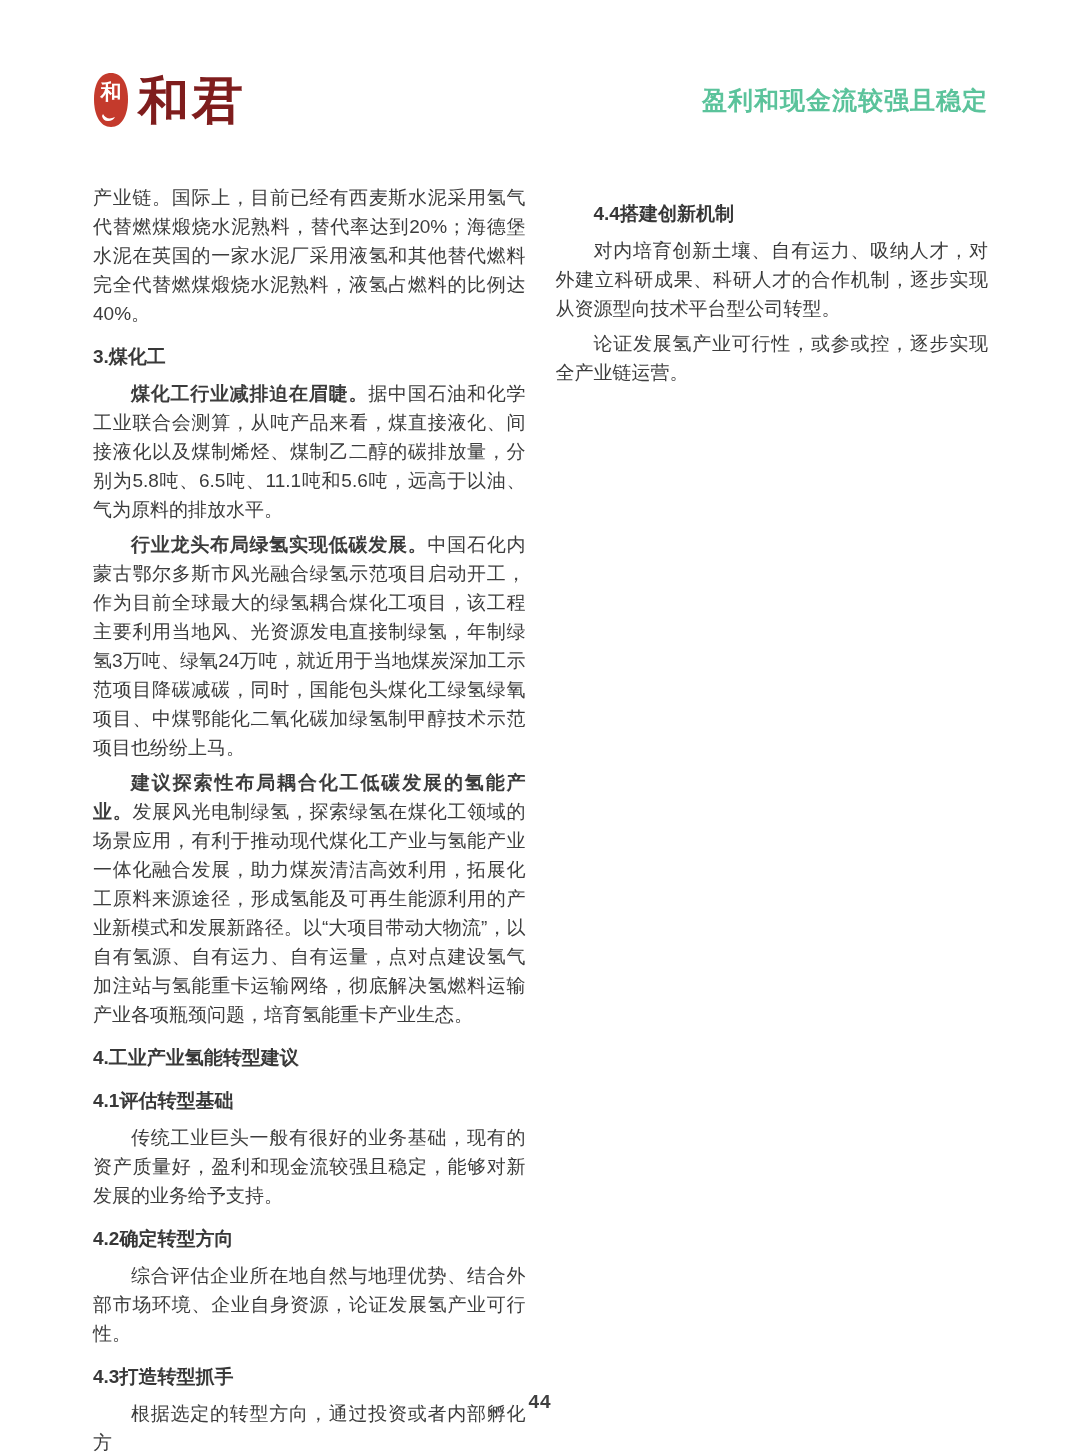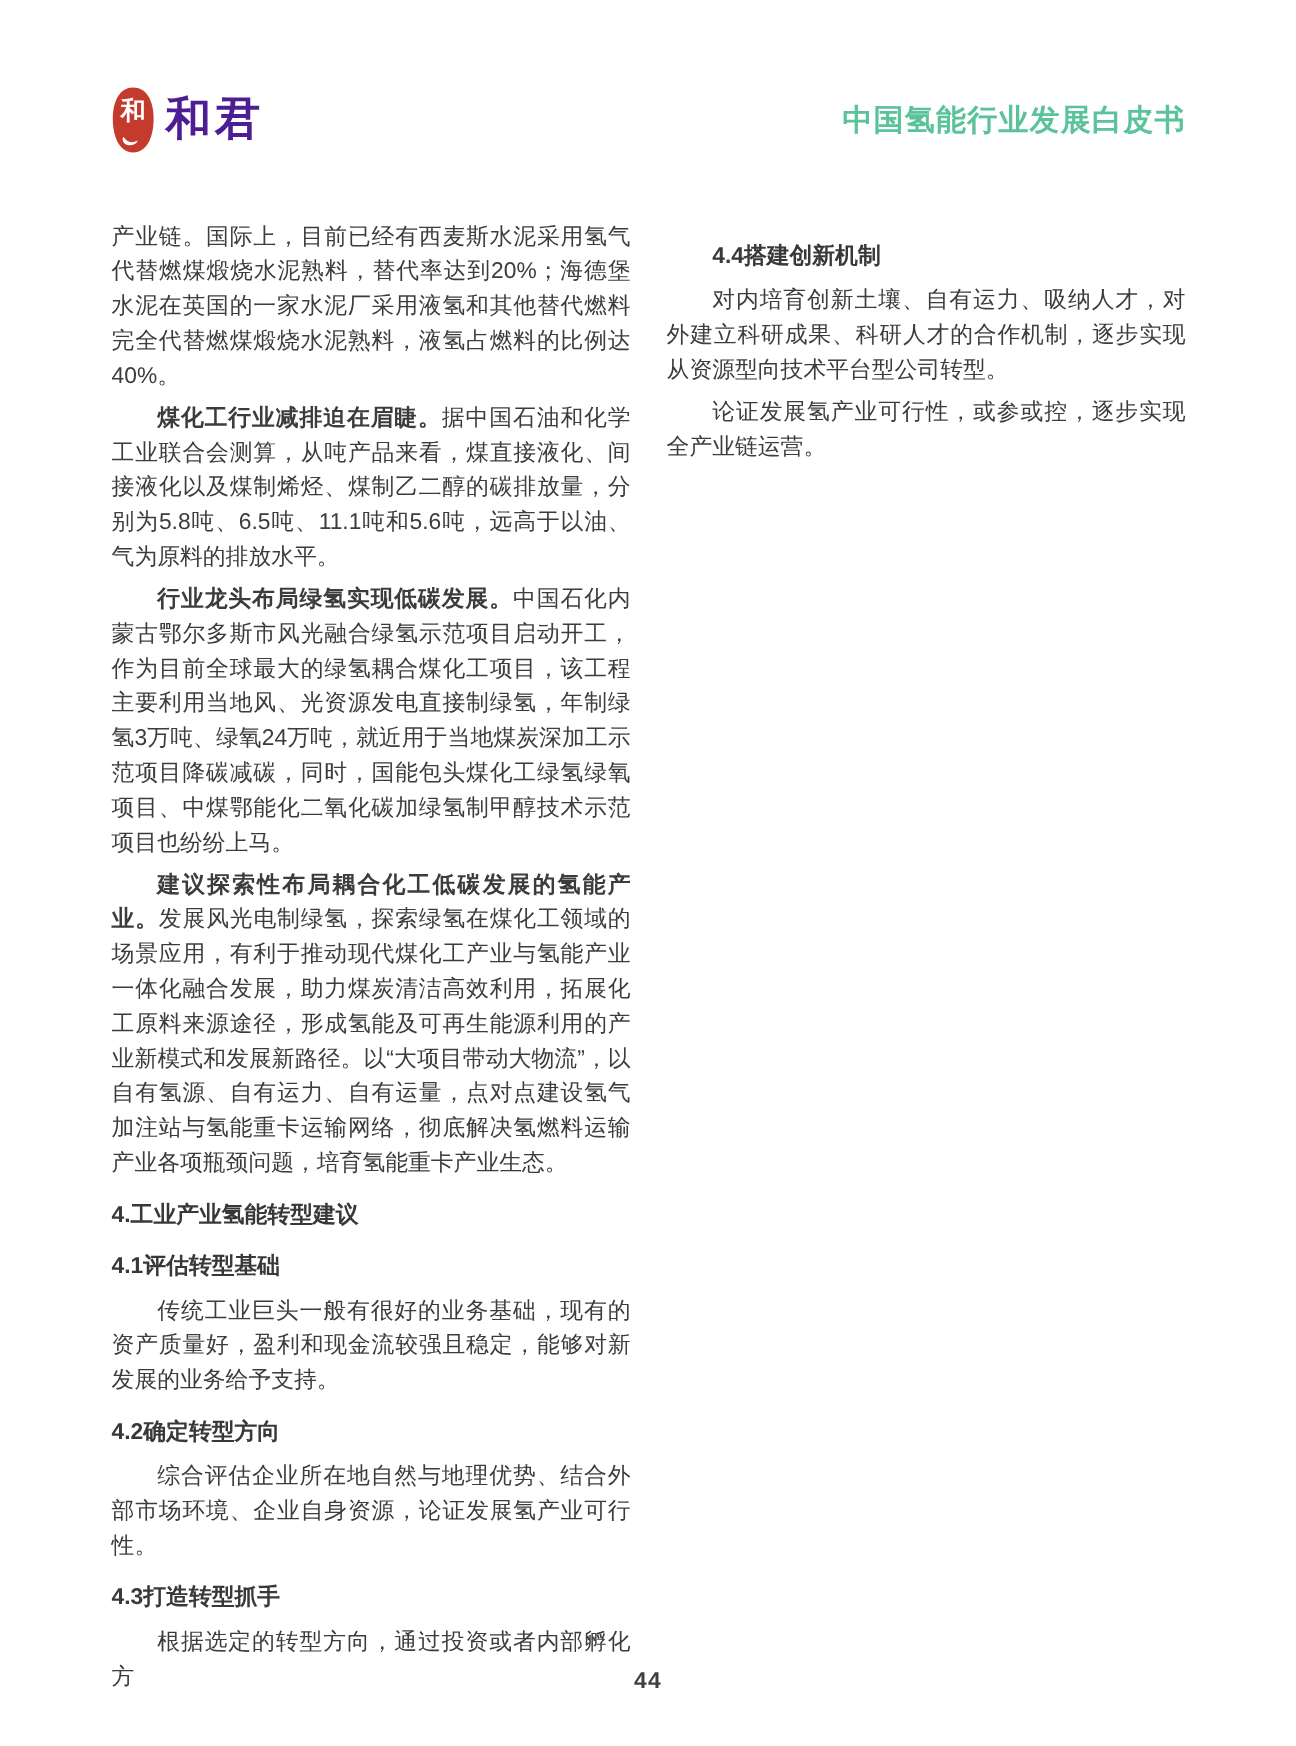--- a/index.html
+++ b/index.html
@@ -14,21 +14,21 @@
     overflow:hidden;
   }
   
   .header {
     position:absolute; top:72px; left:93px; right:92px;
     display:flex; justify-content:space-between; align-items:center;
   }
   .logo { display:flex; align-items:center; gap:9px; }
   .seal-wrap { width:36px; height:56px; display:block; }
   .brand {
-    font-size:38px; font-weight:900; color:#4c1d95;
+    font-size:51px; font-weight:900; color:#7f1d1d;
     letter-spacing:3px; line-height:1;
   }
   .doc-title {
     font-size:25px; font-weight:bold; color:#5bc39b;
     letter-spacing:1px; line-height:1;
   }
   
   .columns {
     position:absolute; top:183px; left:93px; right:92px;
     display:flex; gap:30px;
@@ -62,27 +62,28 @@
 
   <div class="header">
     <div class="logo">
       <svg class="seal-wrap" viewBox="0 0 36 56">
         <path d="M18 1 C28.5 1 35 11 35 27 C35 43 29 55 18 55 C7 55 1 43 1 27 C1 11 7.5 1 18 1 Z" fill="#c43a2c"></path>
         <text x="18" y="27" text-anchor="middle" font-size="21" font-weight="bold" fill="#ffffff">和</text>
         <path d="M10 42 q4 7 12 3 q-2 4 -7 4 q-5 0 -6 -5" fill="#ffffff"></path>
       </svg>
       <span class="brand">和君</span>
     </div>
-    <div class="doc-title">中国氢能行业发展白皮书</div>
+    <div class="doc-title">盈利和现金流较强且稳定</div>
   </div>
 
   <div class="columns">
 
     <section class="col">
       <p>产业链。国际上，目前已经有西麦斯水泥采用氢气代替燃煤煅烧水泥熟料，替代率达到20%；海德堡水泥在英国的一家水泥厂采用液氢和其他替代燃料完全代替燃煤煅烧水泥熟料，液氢占燃料的比例达40%。</p>
+      <div class="heading">3.煤化工</div>
       <p class="ind"><strong>煤化工行业减排迫在眉睫。</strong><span>据中国石油和化学工业联合会测算，从吨产品来看，煤直接液化、间接液化以及煤制烯烃、煤制乙二醇的碳排放量，分别为5.8吨、6.5吨、11.1吨和5.6吨，远高于以油、气为原料的排放水平。</span></p>
       <p class="ind"><strong>行业龙头布局绿氢实现低碳发展。</strong><span>中国石化内蒙古鄂尔多斯市风光融合绿氢示范项目启动开工，作为目前全球最大的绿氢耦合煤化工项目，该工程主要利用当地风、光资源发电直接制绿氢，年制绿氢3万吨、绿氧24万吨，就近用于当地煤炭深加工示范项目降碳减碳，同时，国能包头煤化工绿氢绿氧项目、中煤鄂能化二氧化碳加绿氢制甲醇技术示范项目也纷纷上马。</span></p>
       <p class="ind"><strong>建议探索性布局耦合化工低碳发展的氢能产业。</strong><span>发展风光电制绿氢，探索绿氢在煤化工领域的场景应用，有利于推动现代煤化工产业与氢能产业一体化融合发展，助力煤炭清洁高效利用，拓展化工原料来源途径，形成氢能及可再生能源利用的产业新模式和发展新路径。以“大项目带动大物流”，以自有氢源、自有运力、自有运量，点对点建设氢气加注站与氢能重卡运输网络，彻底解决氢燃料运输产业各项瓶颈问题，培育氢能重卡产业生态。</span></p>
       <div class="heading">4.工业产业氢能转型建议</div>
       <div class="heading">4.1评估转型基础</div>
       <p class="ind">传统工业巨头一般有很好的业务基础，现有的资产质量好，盈利和现金流较强且稳定，能够对新发展的业务给予支持。</p>
       <div class="heading">4.2确定转型方向</div>
       <p class="ind">综合评估企业所在地自然与地理优势、结合外部市场环境、企业自身资源，论证发展氢产业可行性。</p>
       <div class="heading">4.3打造转型抓手</div>
       <p class="ind">根据选定的转型方向，通过投资或者内部孵化方</p>

